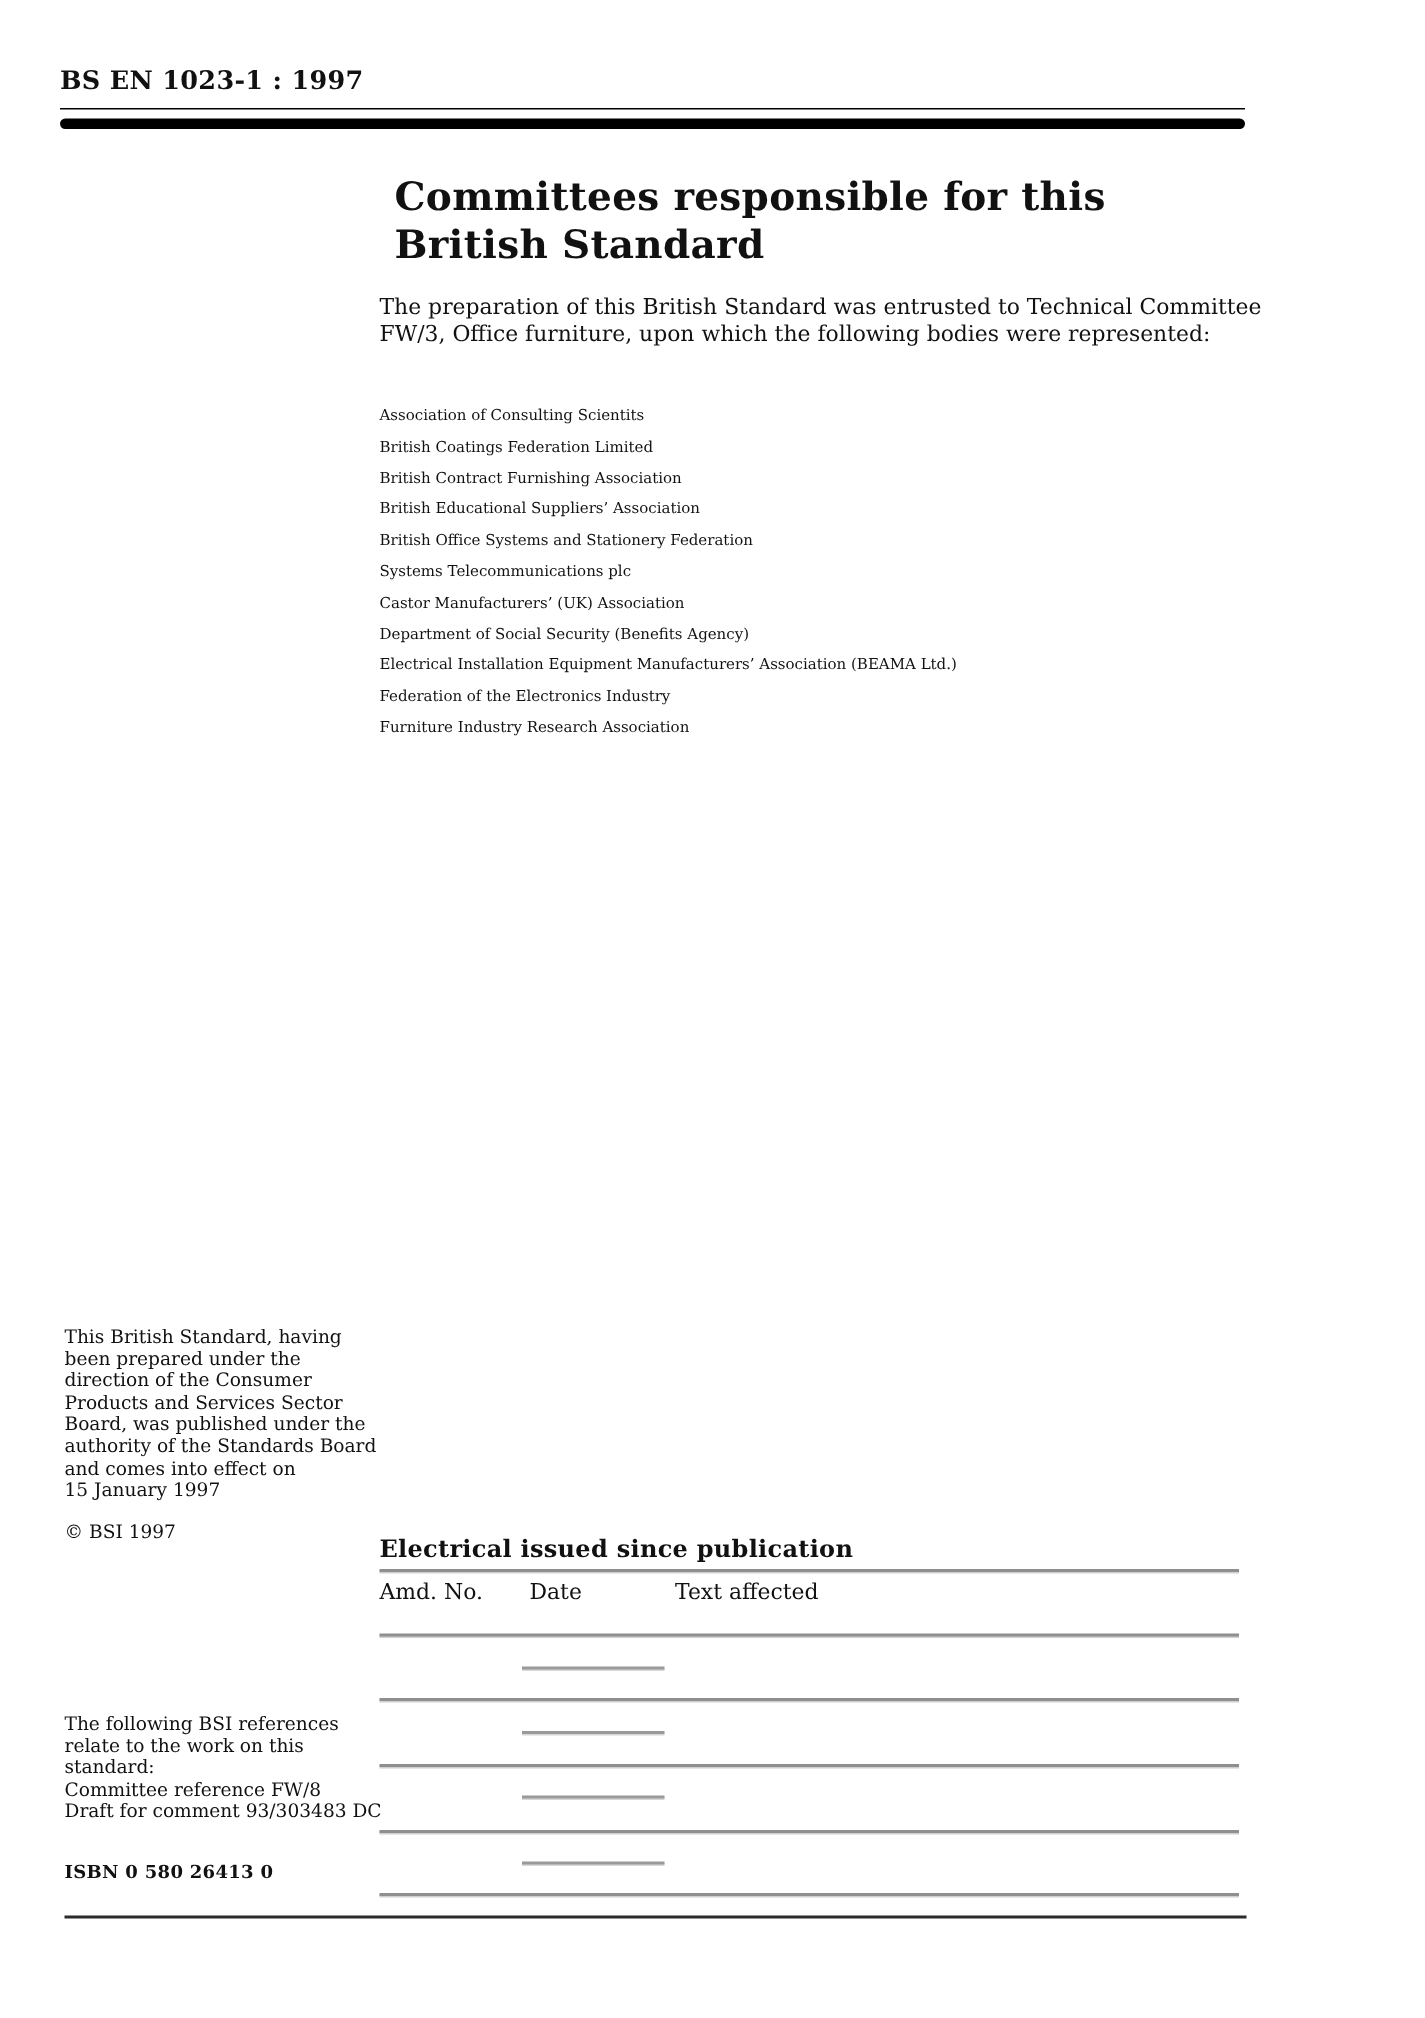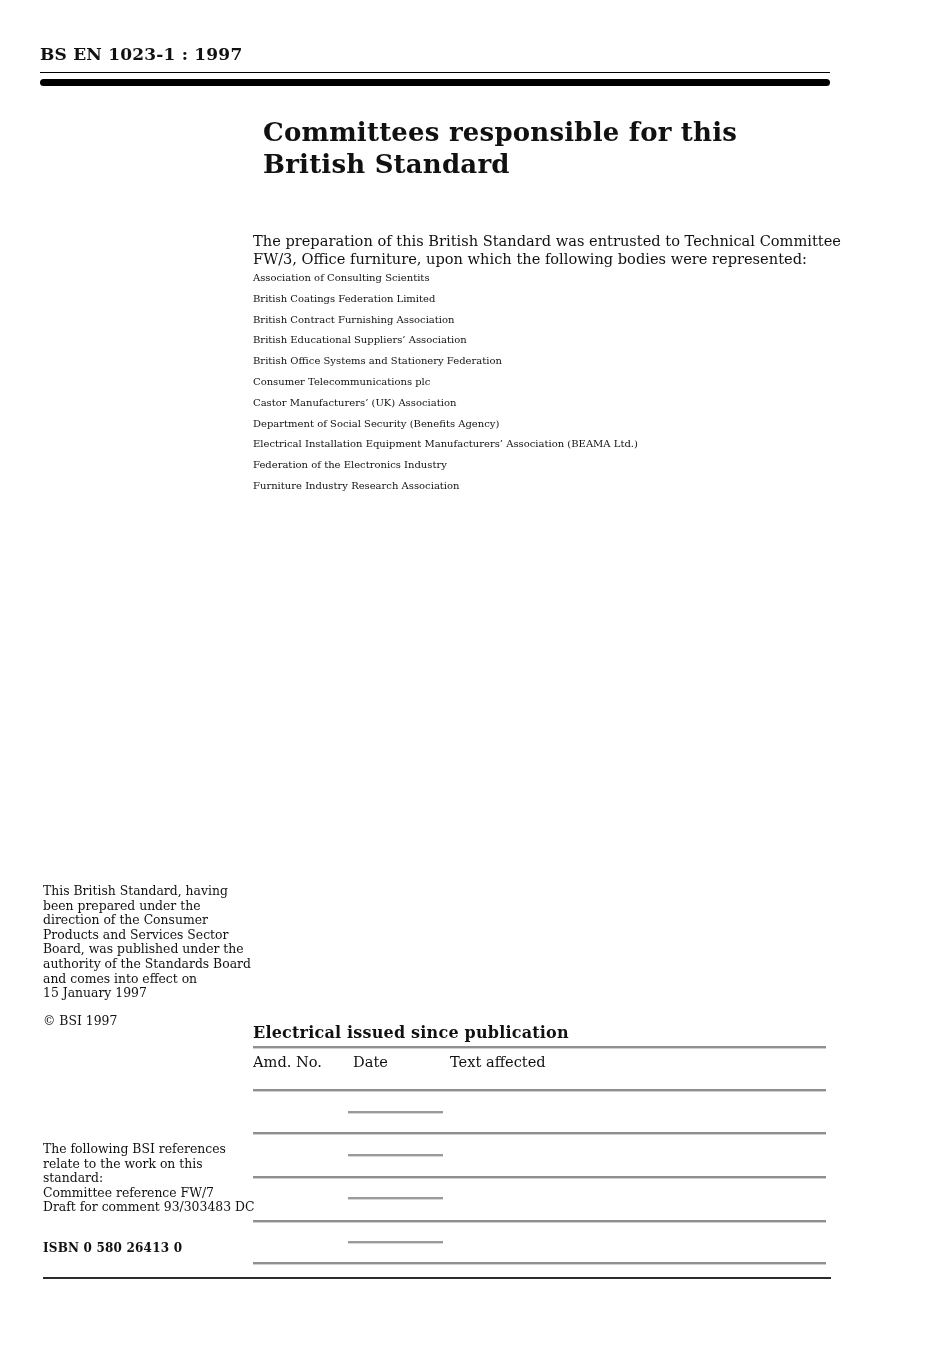--- a/index.html
+++ b/index.html
@@ -25,21 +25,21 @@
   }
 
   .title {
     left: 253px; top: 106px; width: 600px; margin: 10px;
     font-size: 26px; line-height: 32px; font-weight: bold; letter-spacing: .2px;
   }
   .title span { display: block; }
 
   .intro {
     left: 253px; top: 196px; width: 600px;
-    font-size: 14.6px; line-height: 17.6px; margin-top: 36px;
+    font-size: 14.6px; line-height: 17.6px;
   }
   .intro .line { display: block; white-space: nowrap; }
 
   .committee-list {
     left: 253px; top: 268px; width: 600px;
     font-size: 10px; line-height: 20.8px;
   }
   .committee-list .line { display: block; white-space: nowrap; }
 
   .side-note {
@@ -94,21 +94,21 @@
     <span class="line">The preparation of this British Standard was entrusted to Technical Committee</span>
     <span class="line">FW/3, Office furniture, upon which the following bodies were represented:</span>
   </div>
 
 <div class="abs committee-list">
     <span class="line">Association of Consulting Scientits</span>
     <span class="line">British Coatings Federation Limited</span>
     <span class="line">British Contract Furnishing Association</span>
     <span class="line">British Educational Suppliers’ Association</span>
     <span class="line">British Office Systems and Stationery Federation</span>
-    <span class="line">Consumer Telecommunications plc</span>
+    <span class="line">Systems Telecommunications plc</span>
     <span class="line">Castor Manufacturers’ (UK) Association</span>
     <span class="line">Department of Social Security (Benefits Agency)</span>
     <span class="line">Electrical Installation Equipment Manufacturers’ Association (BEAMA Ltd.)</span>
     <span class="line">Federation of the Electronics Industry</span>
     <span class="line">Furniture Industry Research Association</span>
   </div>
 
 <div class="abs side-note pub-note">
     <span class="line">This British Standard, having</span>
     <span class="line">been prepared under the</span>
@@ -119,21 +119,21 @@
     <span class="line">and comes into effect on</span>
     <span class="line">15 January 1997</span>
   </div>
 
 <div class="abs side-note copyright">© BSI 1997</div>
 
 <div class="abs side-note refs-note">
     <span class="line">The following BSI references</span>
     <span class="line">relate to the work on this</span>
     <span class="line">standard:</span>
-    <span class="line">Committee reference FW/7</span>
+    <span class="line">Committee reference FW/8</span>
     <span class="line">Draft for comment 93/303483 DC</span>
   </div>
 
 <div class="abs isbn">ISBN 0 580 26413 0</div>
 
 <div class="abs amend-heading">Electrical issued since publication</div>
 
 <div class="t-line" style="top:1046px"></div>
 <div class="abs col-head col-amd">Amd. No.</div>
 <div class="abs col-head col-date">Date</div>

